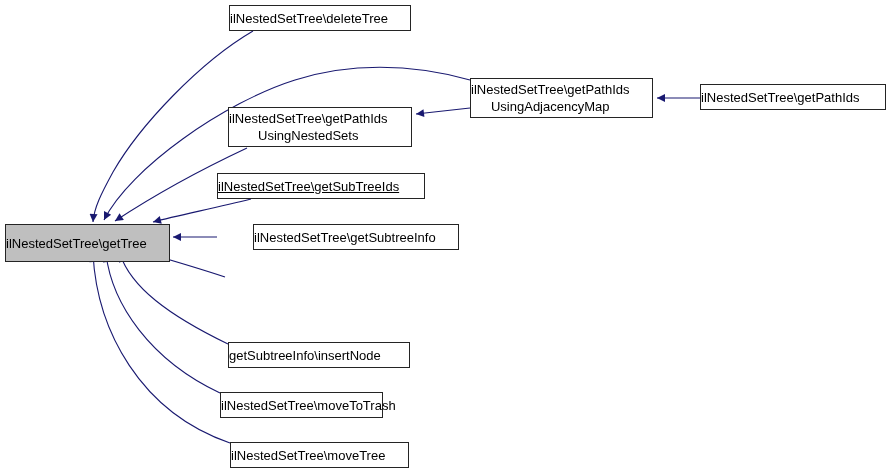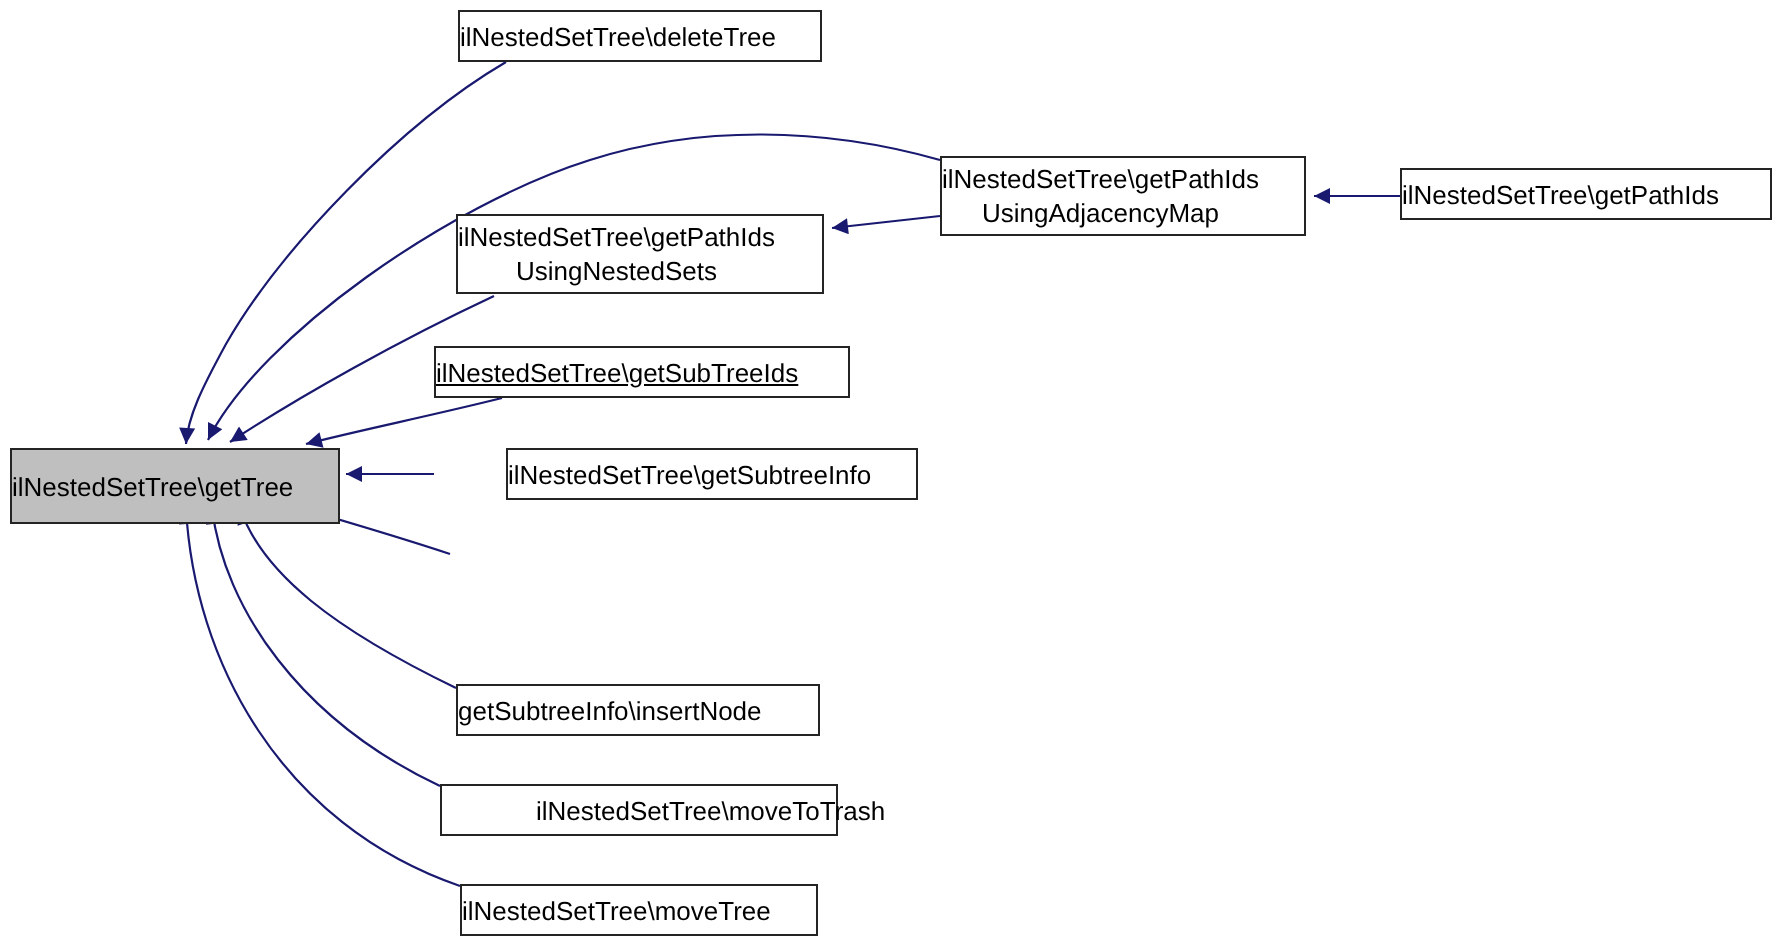--- a/index.html
+++ b/index.html
@@ -93,21 +93,21 @@
 
   <div class="node" style="left:217px; top:224px; width:206px; height:26px;margin-left:36px;">
     <span>ilNestedSetTree\getSubtreeInfo</span>
   </div>
 
 
   <div class="node" style="left:228px; top:342px; width:182px; height:26px;">
     <span>getSubtreeInfo\insertNode</span>
   </div>
 
-  <div class="node" style="left:220px; top:392px; width:199px; height:26px;padding-left:47px;">
+  <div class="node" style="left:220px; top:392px; width:163px; height:26px;">
     <span>ilNestedSetTree\moveToTrash</span>
   </div>
 
   <div class="node" style="left:230px; top:442px; width:179px; height:26px;">
     <span>ilNestedSetTree\moveTree</span>
   </div>
 
   <div class="node" style="left:470px; top:78px; width:183px; height:40px;">
     <span>ilNestedSetTree\getPathIds
 UsingAdjacencyMap</span>

